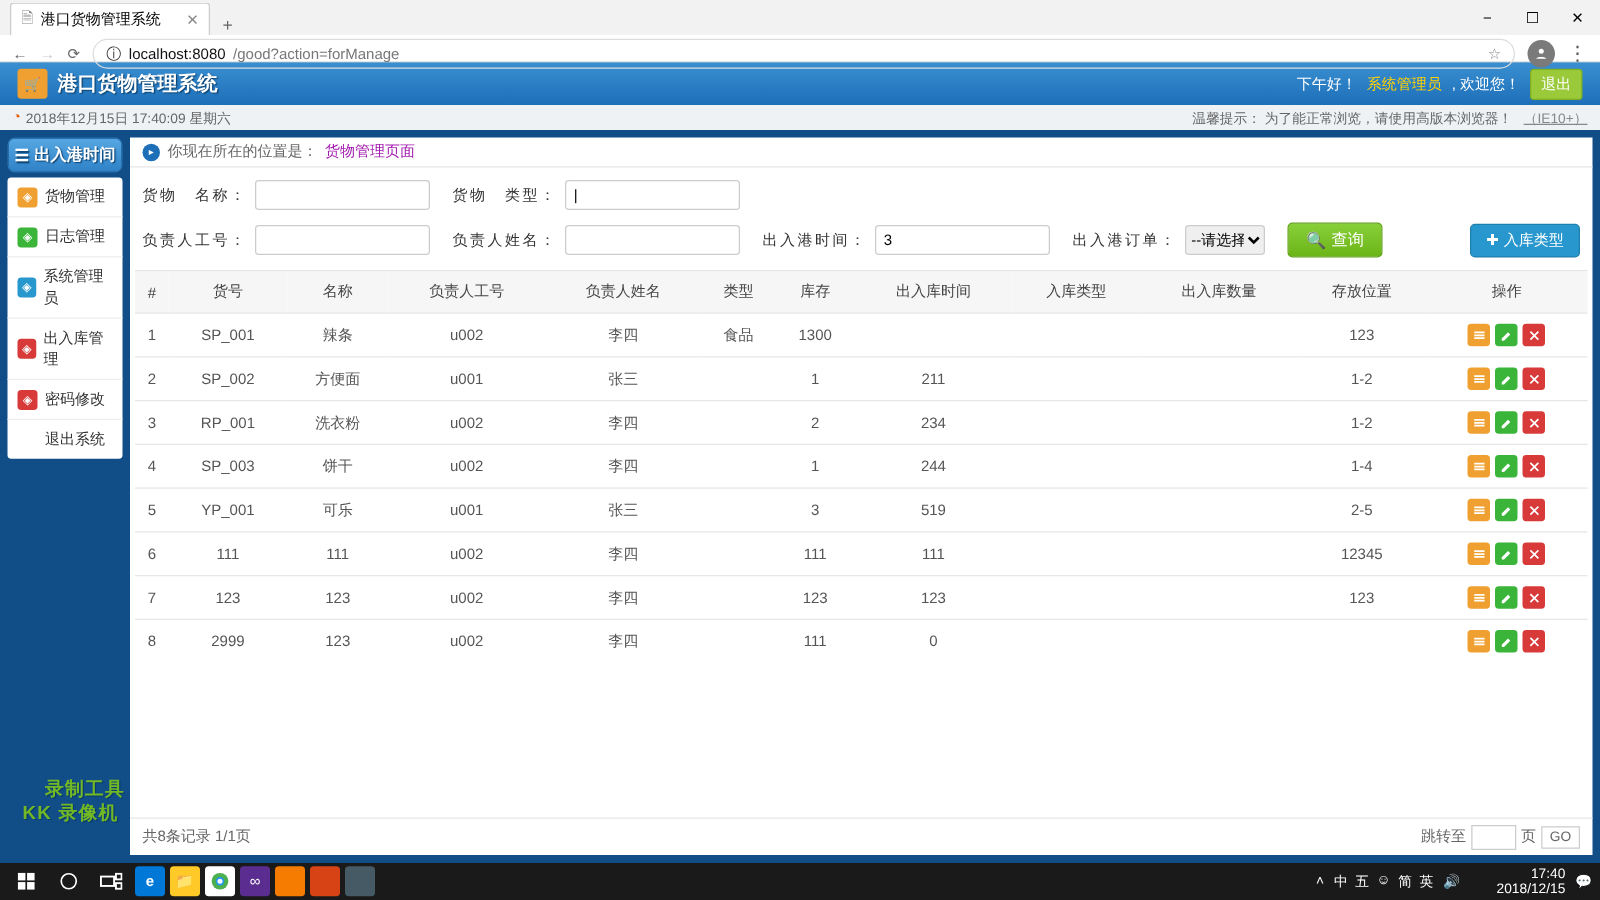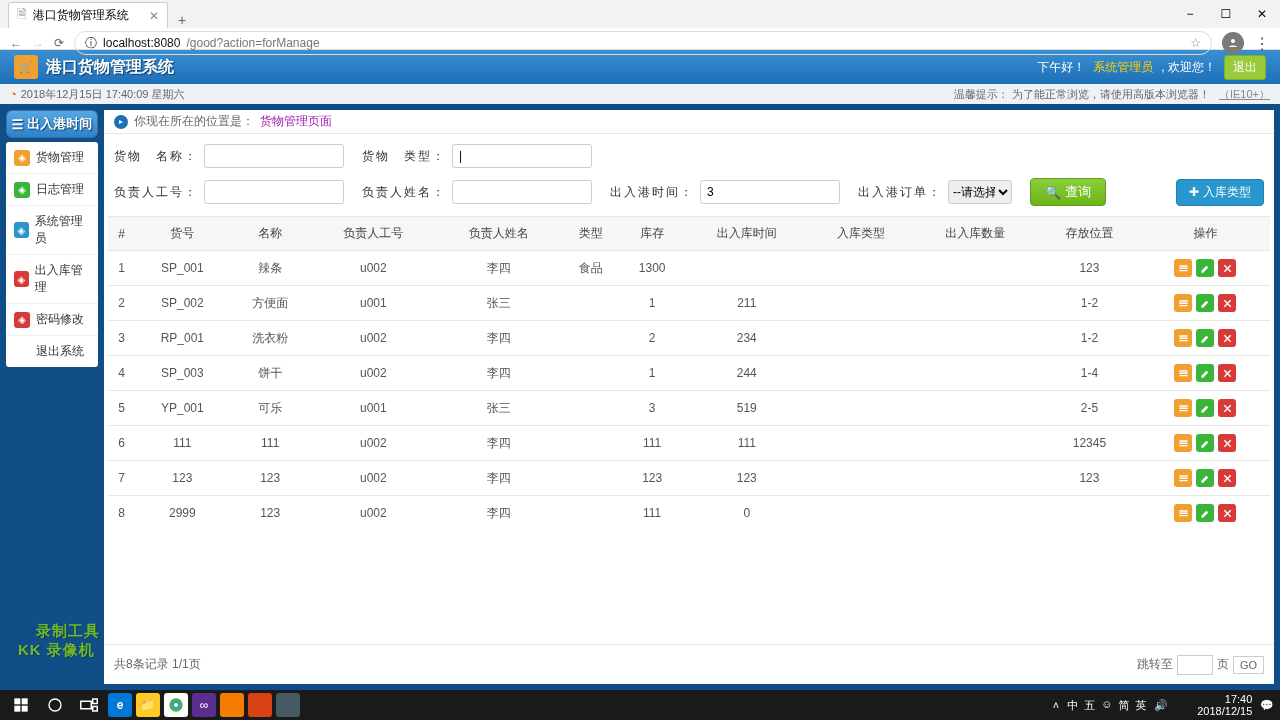--- a/index.html
+++ b/index.html
@@ -59,21 +59,21 @@
 table { width:100%; border-collapse:collapse; font-size:12px; }
 th,td { padding:8px 4px; text-align:center; border-top:1px solid #e6e6e6; color:#555; }
 th { background:#f6f6f6; color:#444; font-weight:normal; }
 .act-btns { display:flex; gap:4px; justify-content:center; }
 .ab { width:18px; height:18px; border-radius:3px; display:inline-flex; align-items:center; justify-content:center; cursor:pointer; }
 .ab-view { background:#f0a030; }
 .ab-edit { background:#3ab53a; }
 .ab-del { background:#d83a3a; }
 .ab svg { width:11px; height:11px; fill:#fff; }
 
-.tbl-foot { height:40px; display:flex; align-items:center; padding:0 10px; font-size:12px; color:#666; border-top:1px solid #e6e6e6; }
+.tbl-foot { height:30px; display:flex; align-items:center; padding:0 10px; font-size:12px; color:#666; border-top:1px solid #e6e6e6; }
 .pg-ctrl { margin-left:auto; display:flex; align-items:center; gap:4px; }
 .pg-ctrl input { width:36px; height:20px; border:1px solid #ccc; text-align:center; font-size:12px; }
 .pg-ctrl .go { border:1px solid #ccc; padding:2px 6px; background:#fff; cursor:pointer; font-size:11px; }
 
 .copyright { height:18px; text-align:center; color:#cfe3f5; font-size:12px; }
 
 .watermark { position:fixed; left:18px; bottom:60px; color:#84cc16; font-size:15px; font-family:"STKaiti","KaiTi",serif; font-weight:bold; opacity:.85; text-shadow:1px 1px 0 #083a66; }
 .watermark .w1 { letter-spacing:1px; margin-left:18px;}
 .watermark .w2 { letter-spacing:1px; }
 

